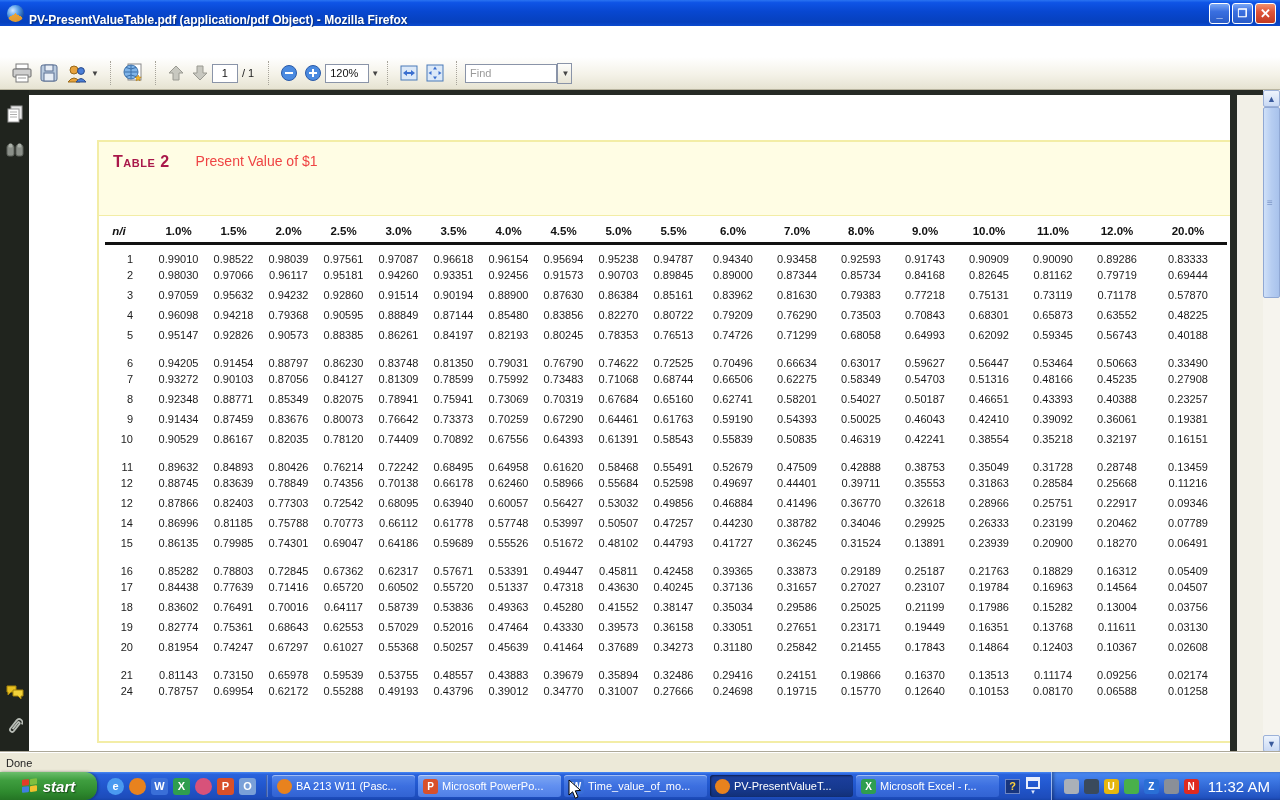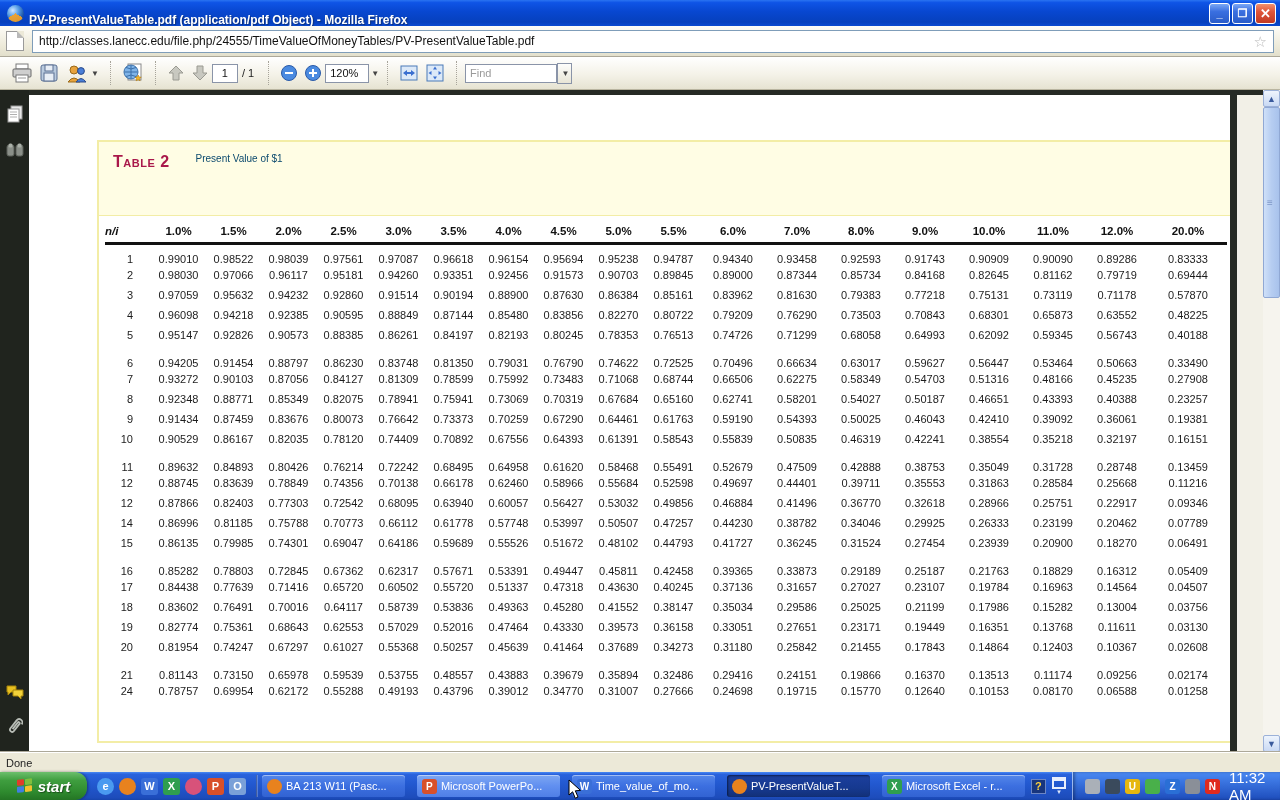--- a/index.html
+++ b/index.html
@@ -70,33 +70,33 @@
     background:linear-gradient(90deg,#cfe0f8,#b6cdf1 50%,#a8c2ec); border:1px solid #90a8d4; border-radius:2px; }
   .sb-thumb::after { content:"≡"; position:absolute; left:3px; top:50%; transform:translateY(-55%);
     color:#7e97c6; font-size:10px; }
 
   
   .tablebox { position:absolute; left:97px; top:50px; width:1135px; height:603px;
     border:2px solid #f3eda6; background:#fff; }
   .band { height:74px; background:#fffde4; border-bottom:1px solid #f3eda6; padding:11px 0 0 14px; display:flex; }
   .tbl-label { font-variant:small-caps; font-weight:bold; font-size:16px; color:#a9184a; letter-spacing:.5px; margin-right:26px; }
   .band-right { display:flex; flex-direction:column; }
-  .doc-title { font-size:10px; color:#0c4a6e; }
+  .doc-title { font-size:14px; color:#ef4444; }
   .formula { display:flex; align-items:center; margin-top:6px; font-size:13px; color:#222; }
   .frac { display:inline-flex; flex-direction:column; align-items:center; margin-left:6px; }
   .frac .num { padding:0 10px 1px; }
   .frac .den { border-top:1px solid #222; padding:1px 4px 0; }
   .it { font-style:italic; }
   sup { font-size:9px; }
 
   
   table.pv { border-collapse:collapse; margin:6px 0 0 6px; table-layout:fixed; }
   table.pv th { font-size:11.5px; font-weight:bold; color:#111; text-align:center;
     padding:3px 0 5px; border-bottom:3px solid #111; }
-  table.pv th.ni { text-align:left; padding-right:18px; font-style:italic; }
+  table.pv th.ni { text-align:center; padding-right:18px; font-style:italic; }
   table.pv td { font-size:11px; color:#1c1c1c; text-align:center; height:20px; white-space:nowrap; }
   table.pv td.n { text-align:right; padding-right:18px; }
   tbody.grp tr:first-child td { padding-top:12px; }
   tbody.grp:first-of-type tr:first-child td { padding-top:8px; }
 
   
   .statusbar { position:absolute; left:0; top:752px; width:1280px; height:20px;
     background:#ece9d8; border-top:1px solid #fff; box-shadow:0 -1px 0 #aca899;
     display:flex; align-items:center; font-size:11px; color:#222; padding:0 6px; }
 
@@ -109,21 +109,21 @@
   .startbtn .label { color:#fff; font-size:15px; font-weight:bold; font-style:italic; text-shadow:1px 1px 1px #1c4f1c;text-align:center; }
   .winflag { width:16px; height:14px; display:grid; grid-template-columns:7px 7px; grid-template-rows:6px 6px; gap:1px; transform:skewY(-6deg); }
   .winflag i { border-radius:1px; }
   .winflag i:nth-child(1){background:#e23c2a;} .winflag i:nth-child(2){background:#7fbf3f;}
   .winflag i:nth-child(3){background:#3f7fe2;} .winflag i:nth-child(4){background:#f2c12e;}
   .quicklaunch { display:flex; align-items:center; padding:0 6px 0 10px; gap:5px; }
   .ql { width:17px; height:17px; border-radius:3px; display:flex; align-items:center; justify-content:center;
     font-size:11px; font-weight:bold; color:#fff; }
   .ql.circle { border-radius:50%; }
   .tb-div { width:2px; height:22px; margin:3px 4px; background:rgba(255,255,255,.25); border-left:1px solid rgba(0,0,0,.25); }
-  .tasks { display:flex; align-items:center; gap:12px; flex:0 0 auto; }
+  .tasks { display:flex; align-items:center; gap:3px; flex:0 0 auto; }
   .task { width:143px; height:22px; border-radius:3px; display:flex; align-items:center; gap:4px; padding:0 5px;
     background:linear-gradient(180deg,#5487ea 0%,#3c6fe0 50%,#3263d2 100%); box-shadow:inset 0 1px 0 rgba(255,255,255,.45);
     color:#fff; font-size:11px; white-space:nowrap; overflow:hidden; }
   .task.hover { background:linear-gradient(180deg,#7da7f2 0%,#618ff0 50%,#4f7fe6 100%); }
   .task.active { background:linear-gradient(180deg,#1c3f9e 0%,#16398f 60%,#123077 100%); box-shadow:inset 1px 1px 2px rgba(0,0,0,.5); }
   .tbicon { width:15px; height:15px; border-radius:3px; flex:0 0 auto; display:flex; align-items:center; justify-content:center;
     font-size:10px; font-weight:bold; color:#fff; }
   .tbicon.circle { border-radius:50%; }
   .mid-icons { display:flex; align-items:center; gap:6px; padding:0 6px; }
   .help-sq { width:15px; height:15px; background:#17357e; border:1px solid #6d86c4; color:#ffd23c;
@@ -149,27 +149,20 @@
   <div class="titlebar">
     <span class="app-icon"></span>
     <span class="title">PV-PresentValueTable.pdf (application/pdf Object) - Mozilla Firefox</span>
     <span class="winbtns">
       <span class="winbtn">_</span>
       <span class="winbtn">❐</span>
       <span class="winbtn close">✕</span>
     </span>
   </div>
 
-  <div class="urlbar">
-    <span class="page-glyph"></span>
-    <div class="url-field">
-      <span>http://classes.lanecc.edu/file.php/24555/TimeValueOfMoneyTables/PV-PresentValueTable.pdf</span>
-      <span class="url-star">☆</span>
-    </div>
-  </div>
 
   <div class="pdfbar">
     <span class="tb-btn">
       <svg class="ic" width="22" height="20" viewBox="0 0 22 20">
         <rect x="5" y="1" width="12" height="5" fill="#fff" stroke="#7a7a7a"></rect>
         <rect x="2" y="6" width="18" height="8" rx="1" fill="#cfcfcf" stroke="#6a6a6a"></rect>
         <rect x="5" y="12" width="12" height="7" fill="#fff" stroke="#7a7a7a"></rect>
         <line x1="7" y1="15" x2="15" y2="15" stroke="#9a9a9a"></line>
       </svg>
     </span>
@@ -393,21 +386,21 @@
               <td>0.77218</td>
               <td>0.75131</td>
               <td>0.73119</td>
               <td>0.71178</td>
               <td>0.57870</td>
             </tr>
             <tr>
               <td class="n">4</td>
               <td>0.96098</td>
               <td>0.94218</td>
-              <td>0.92385</td>
+              <td>0.79368</td>
               <td>0.90595</td>
               <td>0.88849</td>
               <td>0.87144</td>
               <td>0.85480</td>
               <td>0.83856</td>
               <td>0.82270</td>
               <td>0.80722</td>
               <td>0.79209</td>
               <td>0.76290</td>
               <td>0.73503</td>
@@ -639,21 +632,21 @@
               <td>0.69047</td>
               <td>0.64186</td>
               <td>0.59689</td>
               <td>0.55526</td>
               <td>0.51672</td>
               <td>0.48102</td>
               <td>0.44793</td>
               <td>0.41727</td>
               <td>0.36245</td>
               <td>0.31524</td>
-              <td>0.27454</td>
+              <td>0.13891</td>
               <td>0.23939</td>
               <td>0.20900</td>
               <td>0.18270</td>
               <td>0.06491</td>
             </tr>
           </tbody>
           <tbody class="grp">
             <tr>
               <td class="n">16</td>
               <td>0.85282</td>

